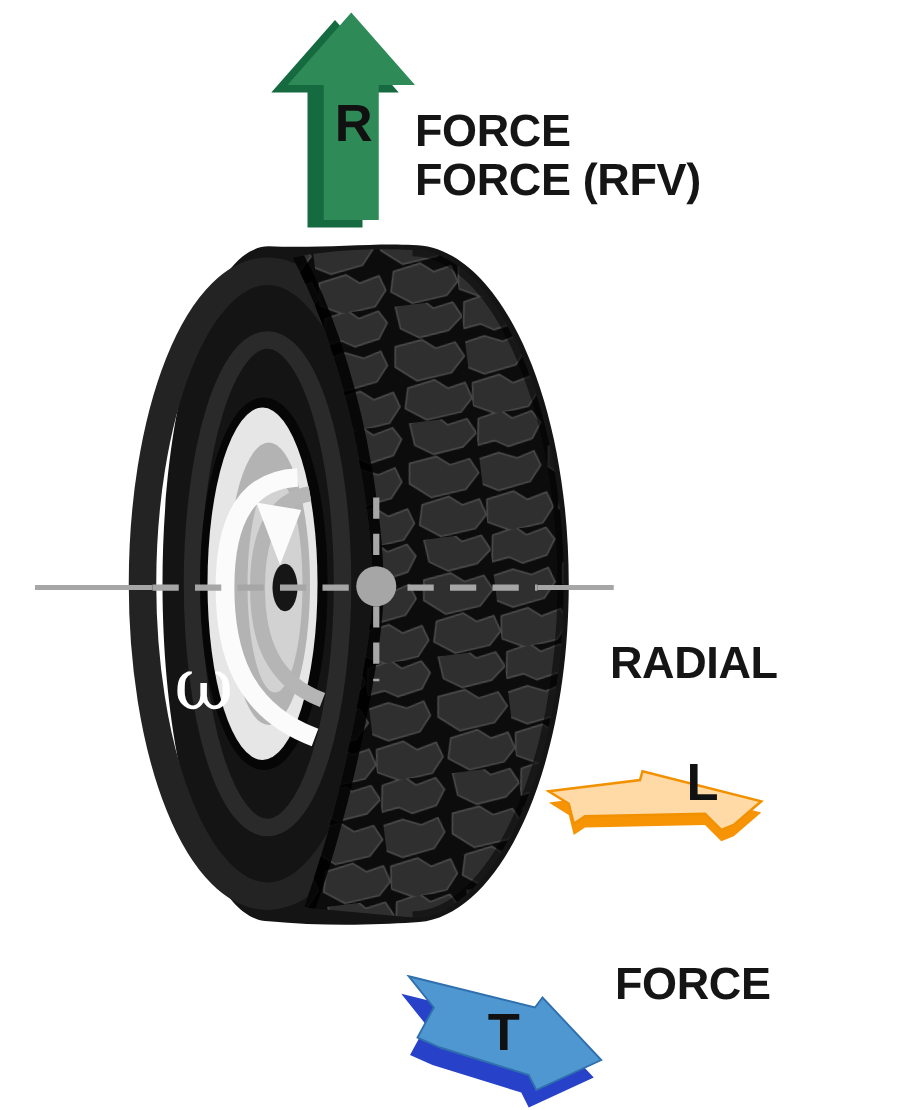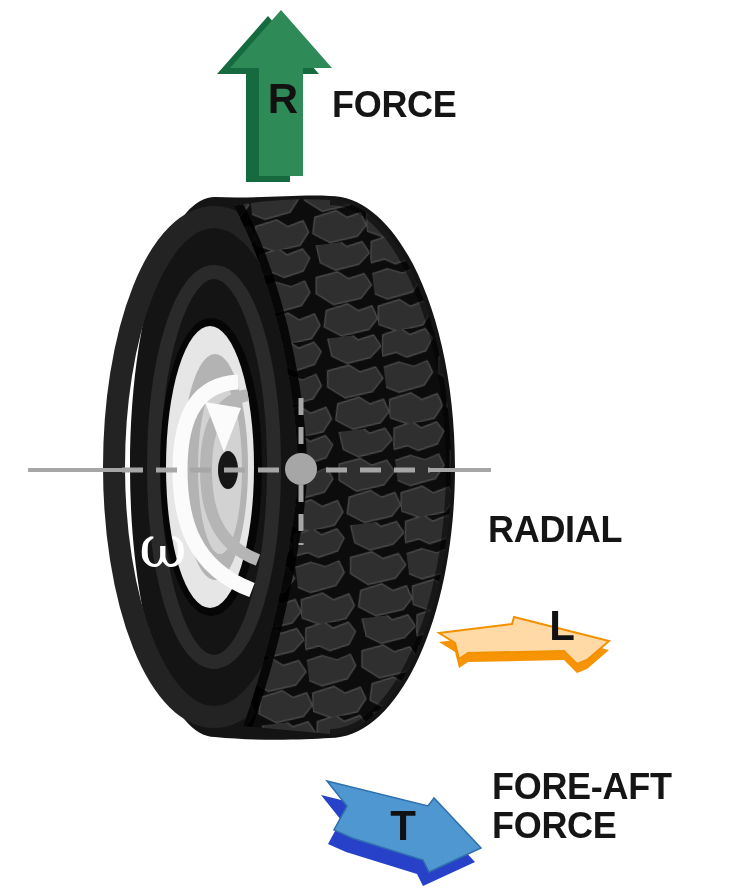--- a/index.html
+++ b/index.html
@@ -107,28 +107,28 @@
     </g>
 
     <g>
       <polygon points="321,795 422,820 428,812 475,862 423,886 417,874 346,852 328,844 341,820" fill="#2742c8"></polygon>
       <polygon stroke="#2f6fae" stroke-width="1.5" points="327,781 428,806 434,798 481,848 429,872 423,860 352,838 334,830 347,806" fill="#4f97d0"></polygon>
     </g>
   </svg>
 
   <div class="force-label" style="left:332px;top:85px;">
     <span>FORCE</span>
+    <span>FORCE (RFV)</span>
   </div>
 
   <div class="force-label" style="left:488px;top:510px;">
     <span>RADIAL</span>
   </div>
 
   <div class="force-label" style="left:492px;top:767px;">
-    <span>FORE-AFT</span>
     <span>FORCE</span>
   </div>
 
   <div class="symbol" style="left:283px;top:100px;">R</div>
   <div class="symbol" style="left:562px;top:627px;">L</div>
   <div class="symbol" style="left:403px;top:827px;">T</div>
   <div class="omega" style="left:163px;top:547px;">ω</div>
 
 </div>
 

